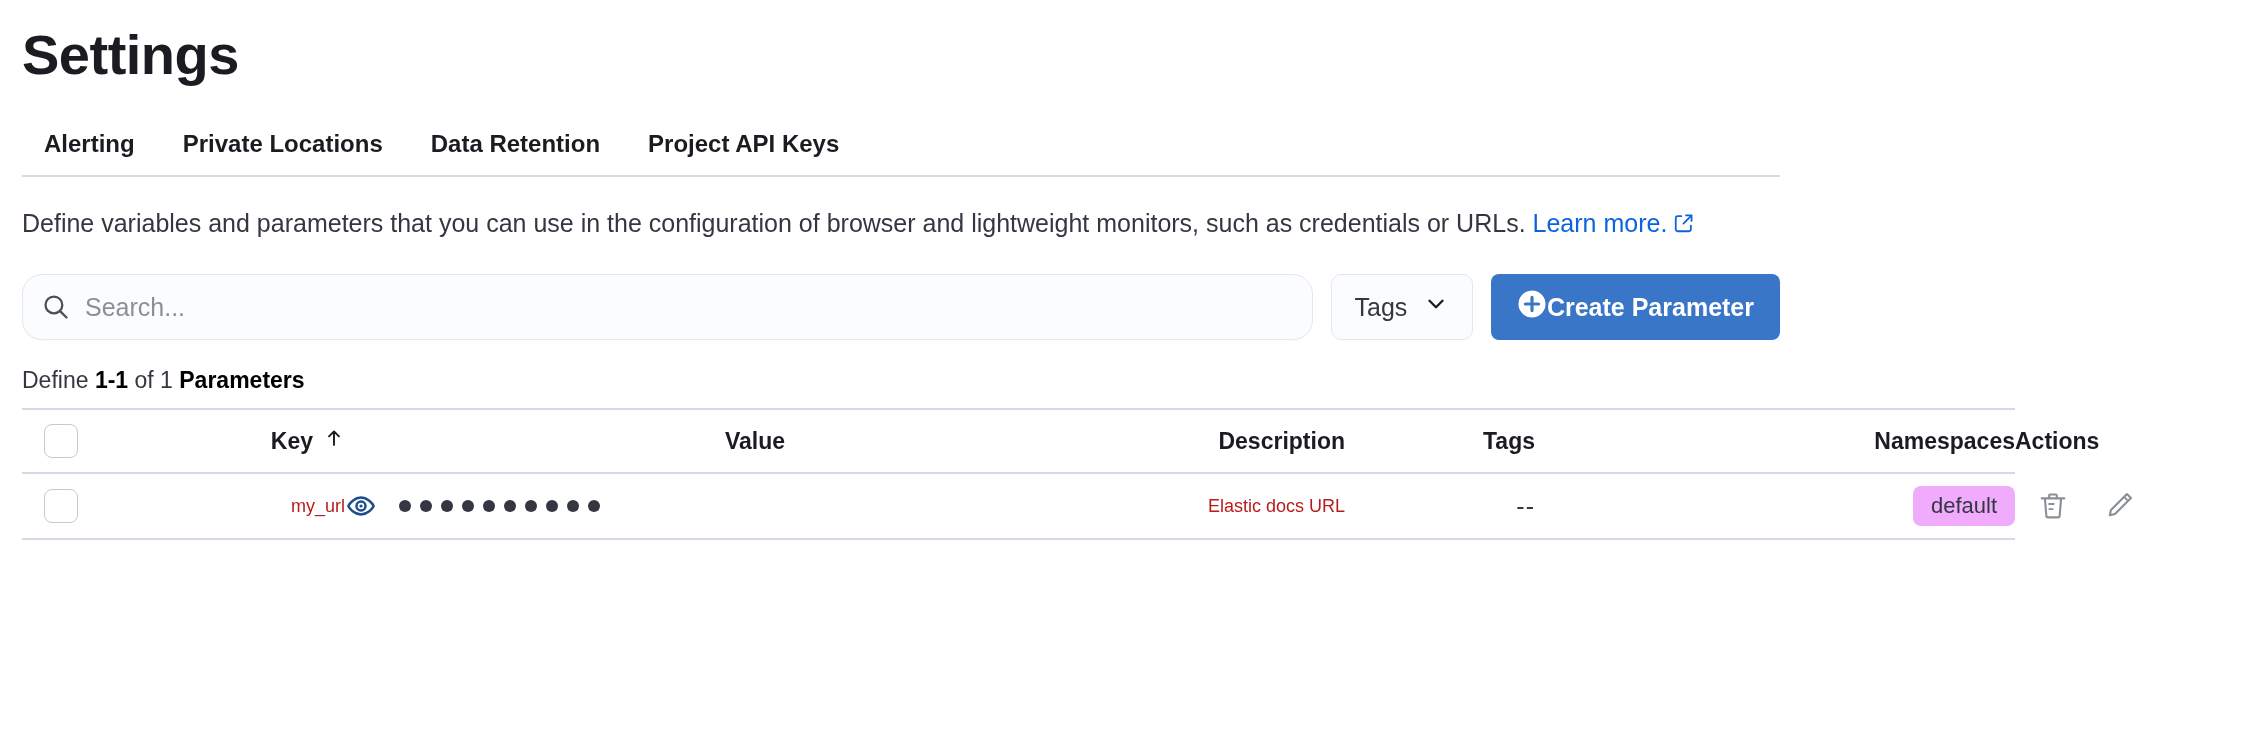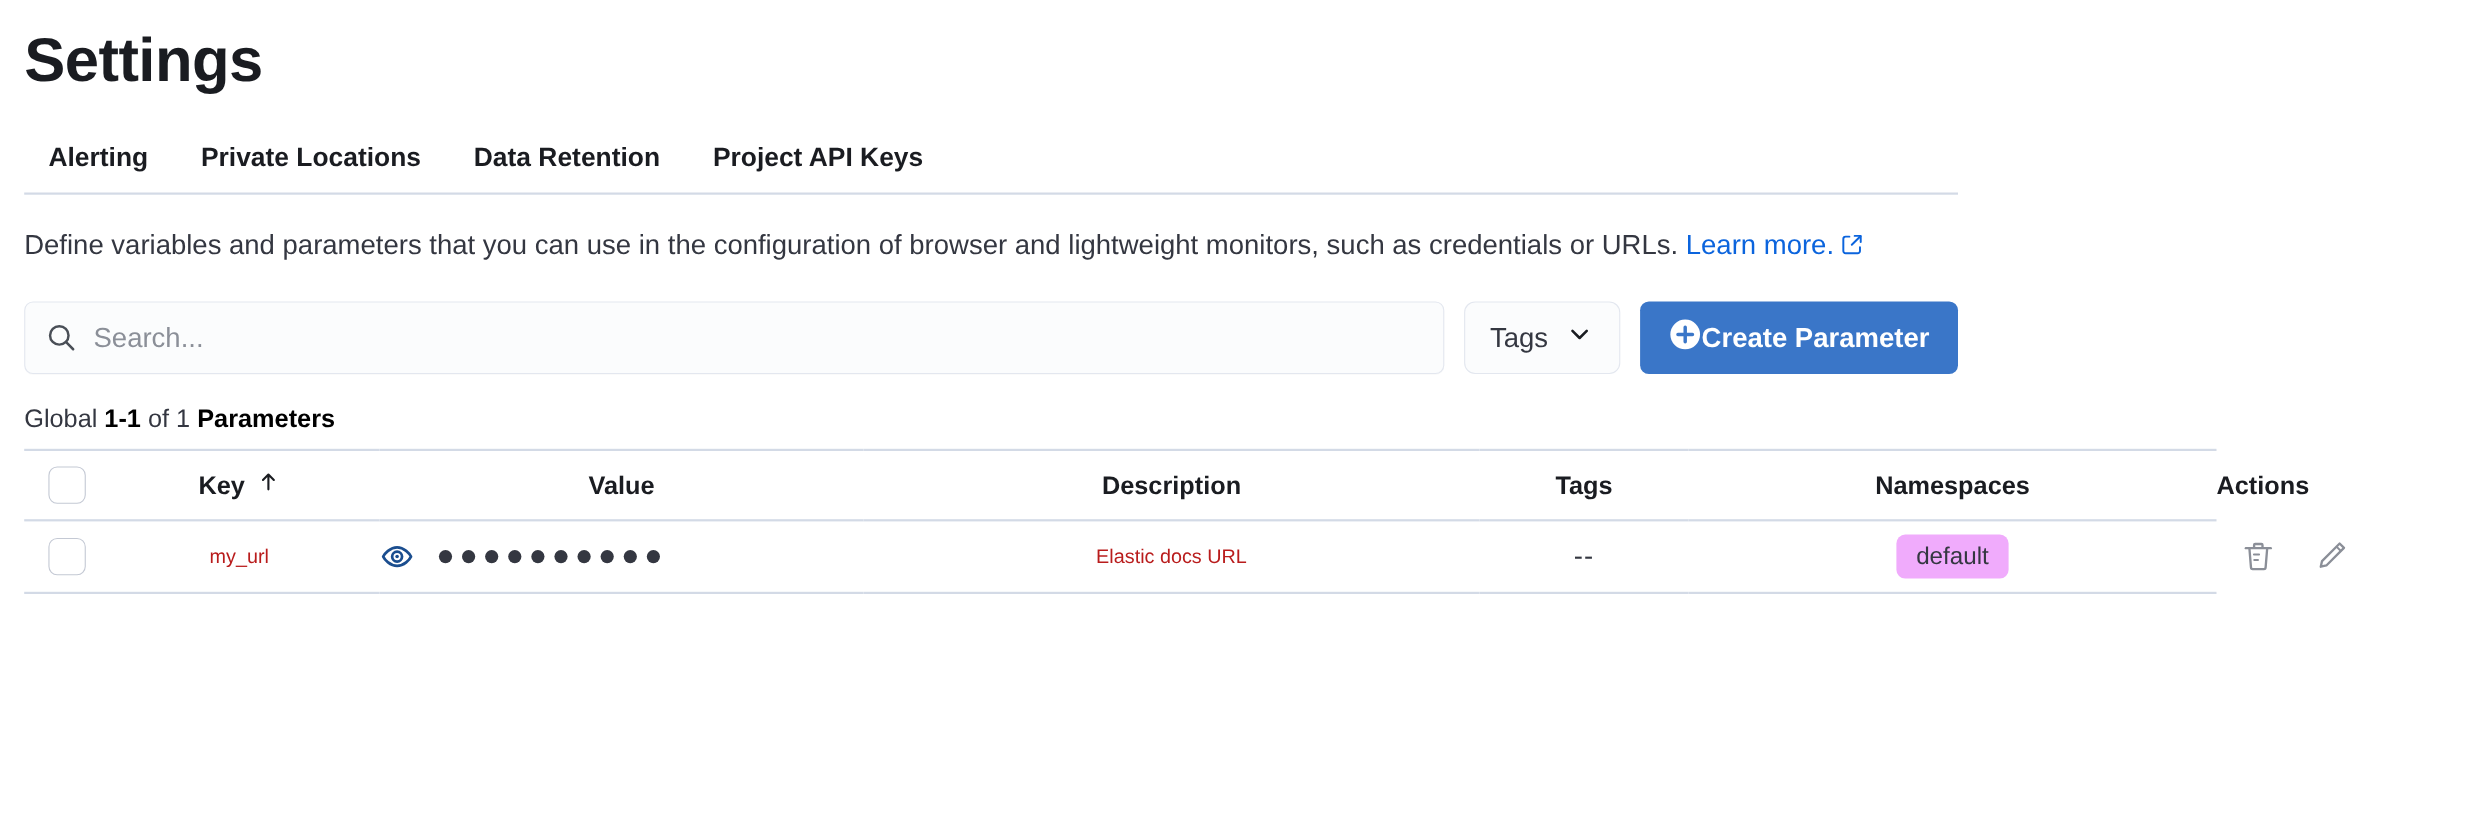--- a/index.html
+++ b/index.html
@@ -93,21 +93,21 @@
     align-items: center;
     gap: 18px;
     margin-top: 24px;
     height: 66px;
   }
   .search-wrap {
     flex: 1 1 auto;
     height: 66px;
     background: #fbfcfd;
     border: 1px solid #e3e7ef;
-    border-radius: 8px;
+    border-radius: 20px;
     display: flex;
     align-items: center;
     padding: 0 18px;
     box-sizing: border-box;
     box-shadow: 0 1px 0 rgba(0,0,0,0.02);
   }
   .search-icon { flex: 0 0 auto; margin-right: 14px; display:flex; }
   .search-input {
     border: none;
     outline: none;
@@ -167,21 +167,21 @@
   .showing b { font-weight: 700; color: #000000; }
 
   
   .table {
     margin-top: 14px;
     width: 100%;
     border-collapse: collapse;
     table-layout: fixed;
   }
   .table th, .table td {
-    text-align: center;
+    text-align: right;
     padding: 0;
     vertical-align: middle;
   }
   .thead-row { border-top: 2px solid #d3dae6; border-bottom: 2px solid #d3dae6; height: 64px; }
   .tbody-row { border-bottom: 2px solid #d3dae6; height: 66px; }
 
   .col-check { width: 68px; }
   .col-key { width: 255px; }
   .col-value { width: 440px; }
   .col-desc { width: 560px; }
@@ -289,21 +289,21 @@
         <svg width="30" height="30" viewBox="0 0 20 20" fill="none">
           <circle cx="10" cy="10" r="9" fill="#ffffff"></circle>
           <path d="M10 5.6V14.4M5.6 10H14.4" stroke="#3a76c8" stroke-width="2.1" stroke-linecap="round"></path>
         </svg>
       </span>
       <span>Create Parameter</span>
     </button>
   </div>
 
   <div class="showing">
-    <span>Global </span><b>1-1</b><span> of 1 </span><b>Parameters</b>
+    <span>Define </span><b>1-1</b><span> of 1 </span><b>Parameters</b>
   </div>
 
   <table class="table">
     <colgroup>
       <col class="col-check">
         <col class="col-key">
         <col class="col-value">
         <col class="col-desc">
       <col class="col-tags">
         <col class="col-ns">

